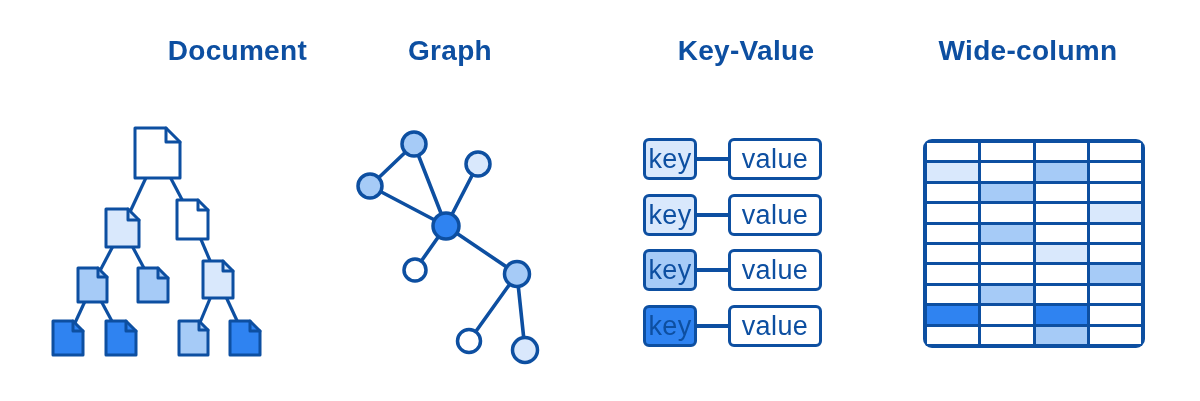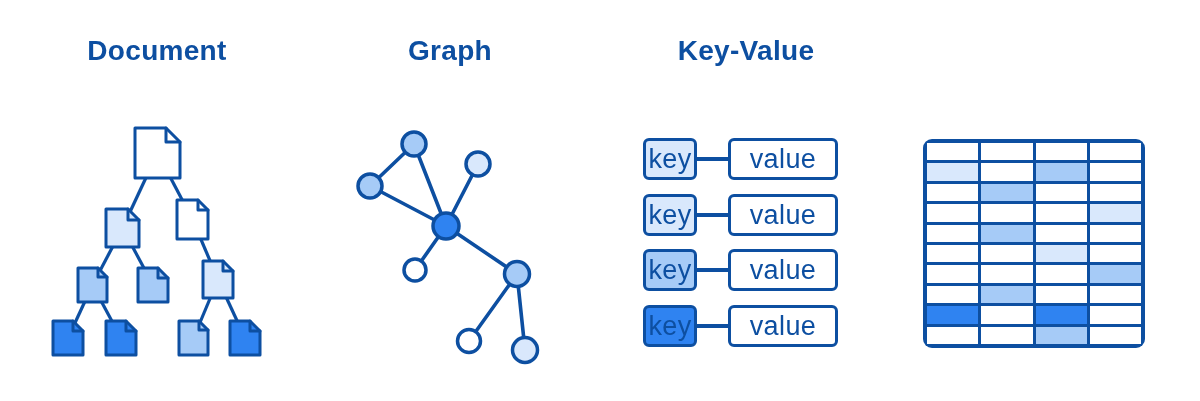--- a/index.html
+++ b/index.html
@@ -8,36 +8,36 @@
   .panel{position:absolute;top:0;width:300px;height:401px;}
   .panel-document{left:0;}
   .panel-graph{left:309px;}
   .panel-key-value{left:600px;}
   .panel-wide-column{left:900px;}
   .panel h2{
     position:absolute;top:37px;left:0;width:100%;margin:0;
     text-align:center;font-size:28px;font-weight:700;
     color:var(--navy,#0d4fa1);letter-spacing:.3px;line-height:1;
   }
-  .panel-document h2{transform:translateX(7px);}
+  .panel-document h2{transform:translateX(7px);text-align:right;}
   .panel-graph h2{transform:translateX(-9px);}
   .panel-key-value h2{transform:translateX(-4px);}
   .panel-wide-column h2{transform:translateX(-22px);}
   svg.figure{position:absolute;left:0;top:0;display:block;}
 
   
   .kv-row{position:absolute;left:0;width:300px;height:42px;}
   .kv-key{
     position:absolute;left:43px;top:0;width:54px;height:42px;box-sizing:border-box;
     border:3px solid var(--navy,#0d4fa1);border-radius:6px;
     display:flex;align-items:center;justify-content:center;
   }
   .kv-line{position:absolute;left:94px;top:19px;width:37px;height:4px;background:var(--navy,#0d4fa1);}
   .kv-value{
-    position:absolute;left:128px;top:0;width:110px;height:42px;box-sizing:border-box;
+    position:absolute;left:128px;top:0;width:94px;height:42px;box-sizing:border-box;
     border:3px solid var(--navy,#0d4fa1);border-radius:6px;background:#fff;
     display:flex;align-items:center;justify-content:center;
   }
   .kv-label{font-size:27px;color:var(--navy,#0d4fa1);letter-spacing:.4px;}
 
   
   .wc-grid{
     position:absolute;left:23px;top:139px;width:222px;height:209px;box-sizing:border-box;
     background:var(--navy,#0d4fa1);border-radius:9px;padding:4px;overflow:hidden;
     display:grid;grid-template-columns:repeat(4,1fr);grid-template-rows:repeat(10,1fr);gap:3px;
@@ -142,20 +142,21 @@
           </div>
           <div class="kv-line"></div>
           <div class="kv-value">
             <span class="kv-label">value</span>
           </div>
         </div>
       </div>
   </section>
 
   <section class="panel panel-wide-column">
+    <h2>Wide-column</h2>
     <div class="wc-grid" id="wc-grid">
         <div class="wc-cell" style="background: rgb(255, 255, 255);"></div>
         <div class="wc-cell" style="background: rgb(255, 255, 255);"></div>
         <div class="wc-cell" style="background: rgb(255, 255, 255);"></div>
         <div class="wc-cell" style="background: rgb(255, 255, 255);"></div>
         <div class="wc-cell" style="background: rgb(217, 232, 252);"></div>
         <div class="wc-cell" style="background: rgb(255, 255, 255);"></div>
         <div class="wc-cell" style="background: rgb(166, 203, 247);"></div>
         <div class="wc-cell" style="background: rgb(255, 255, 255);"></div>
         <div class="wc-cell" style="background: rgb(255, 255, 255);"></div>

